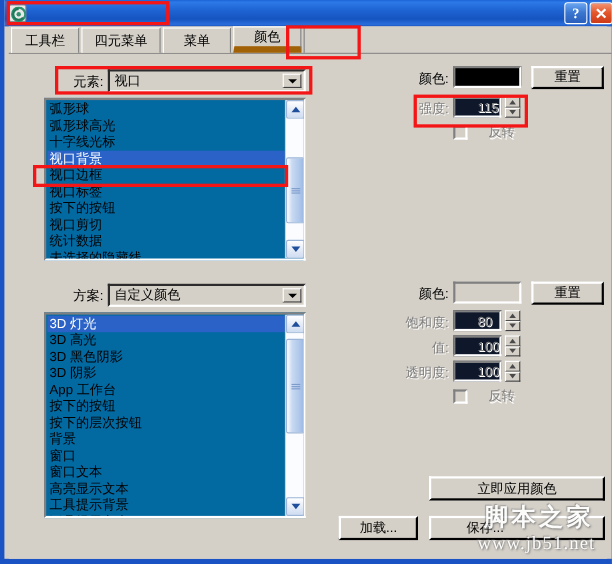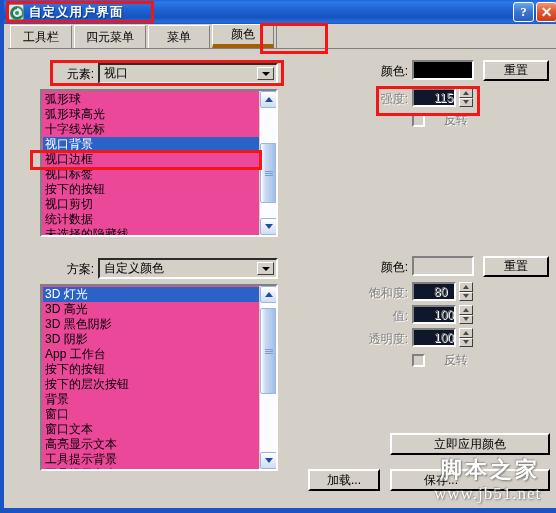--- a/index.html
+++ b/index.html
@@ -87,21 +87,21 @@
     background: #d4d0c8;
     border-top: 1px solid #ffffff;
     border-left: 1px solid #ffffff;
     border-right: 1px solid #808080;
     display: flex; align-items: center; justify-content: center;
     font-size: 12px; color: #000;
     position: relative;
   }
   .tab.selected {
     background: #d4d0c8;
-    border-bottom: 4px solid #a16207;
+    border-bottom: 6px solid #a16207;
     height: 24px;
     z-index: 3;
   }
   .tab-filler {
     flex: 1 1 auto; height: 23px;
     border-left: 1px solid #808080;
   }
 
   
   .body-area {
@@ -134,21 +134,21 @@
   }
   .combo-arrow i {
     width: 0; height: 0;
     border-left: 4px solid transparent;
     border-right: 4px solid transparent;
     border-top: 4px solid #000;
     display: block;
   }
 
   .listbox {
-    background: #ec4899;
+    background: #0369a1;
     border: 2px solid;
     border-color: #808080 #ffffff #ffffff #808080;
     overflow: hidden;
     position: relative;
   }
   .list-inner {
     position: absolute; left: 0; top: 0; right: 17px; bottom: 0;
     overflow: hidden;
     padding: 1px 0 0 1px;
   }
@@ -274,21 +274,20 @@
 <div class="window">
 
   <div class="titlebar">
     <div class="tb-icon">
       <svg width="14" height="14" viewBox="0 0 14 14">
         <circle cx="7" cy="7" r="6" fill="none" stroke="#2f8f6f" stroke-width="2"></circle>
         <path d="M7 2 a5 5 0 1 0 4 8" fill="none" stroke="#1f7a5c" stroke-width="2"></path>
         <circle cx="7" cy="7" r="2" fill="#2f8f6f"></circle>
       </svg>
     </div>
-    <span class="tb-title">自定义用户界面</span>
     <div class="tb-buttons">
       <div class="tb-btn help">?</div>
       <div class="tb-btn close">✕</div>
     </div>
   </div>
 
   <div class="tabstrip">
     <div class="tab">
       <span>工具栏</span>
     </div>

